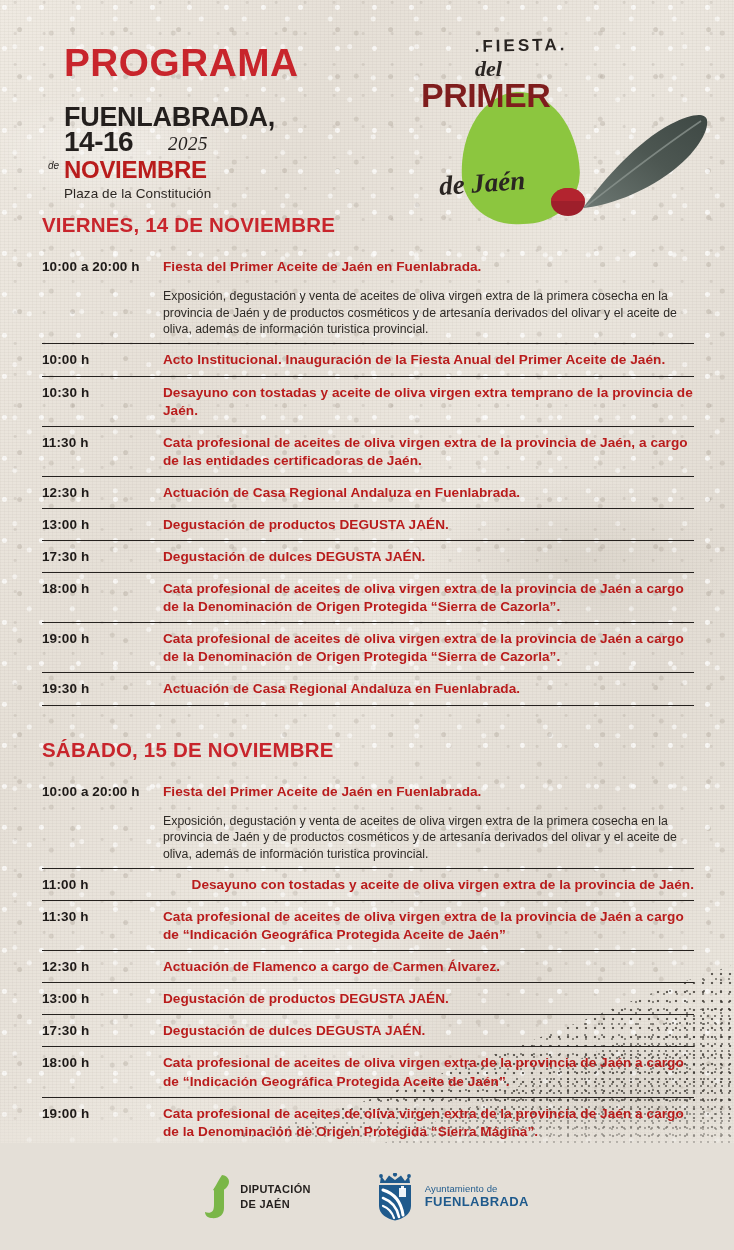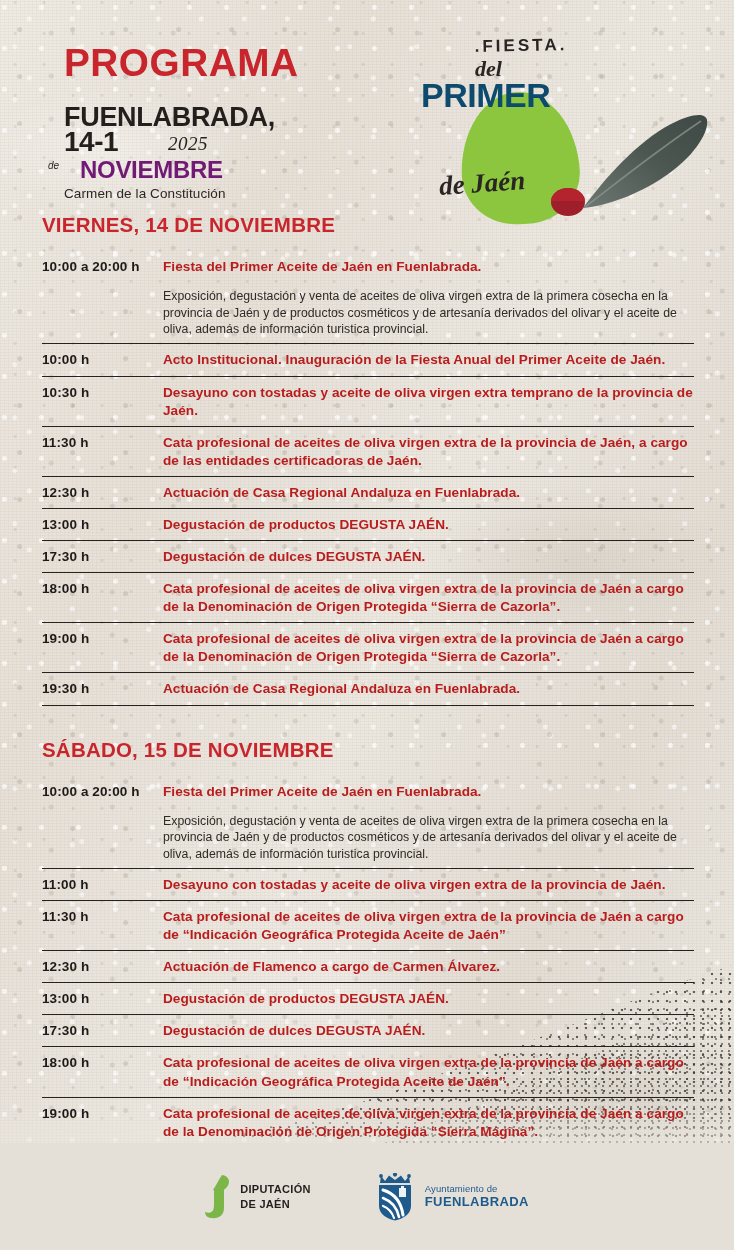--- a/index.html
+++ b/index.html
@@ -114,21 +114,21 @@
     text-align:center;
   }
   .de-small {
     position:absolute; left:48px; top:160px;
     font-family:Liberation Sans, sans-serif;
     font-style:italic; font-size:10px; color:#231f1d;
   }
   .month {
     position:absolute; left:64px; top:158px;
     font-weight:bold; font-size:24px; letter-spacing:-.3px;
-    color:#701a75; line-height:1;margin-left:16px;
+    color:#b91c1c; line-height:1;
   }
   .place {
     position:absolute; left:64px; top:186px;
     font-size:13.5px; color:#2c2723; letter-spacing:.1px;
   }
 
   
   .brand { position:absolute; left:383px; top:28px; width:320px; height:190px; }
   .olive-blob {
     position:absolute; left:78px; top:64px;
@@ -157,21 +157,21 @@
   }
   .del {
     position:absolute; left:92px; top:28px;
     font-family:"Liberation Serif", serif;
     font-style:italic; font-weight:bold; font-size:22px;
     color:#2a2522;
   }
   .primer {
     position:absolute; left:38px; top:50px;
     font-weight:bold; font-size:34px; letter-spacing:-.5px;
-    color:#0c4a6e; line-height:1;
+    color:#7f1d1d; line-height:1;
   }
   .aceite {
     position:absolute; left:6px; top:82px;
     font-weight:bold; font-size:56px; letter-spacing:2px;
     color:#2a2522; line-height:1;
   }
   .dejaen {
     position:absolute; left:56px; top:140px;
     font-family:"Liberation Serif", serif;
     font-style:italic; font-weight:bold; font-size:27px;
@@ -251,25 +251,25 @@
 
   <div class="paper"></div>
   <div class="blotches"></div>
   <div class="grain"></div>
 
   <div class="header">
 
     <div class="programa">PROGRAMA</div>
 
     <div class="city">FUENLABRADA,</div>
-    <div class="dates">14-1</div>
+    <div class="dates">14-16</div>
     <div class="year">2025</div>
     <div class="de-small">de</div>
     <div class="month">NOVIEMBRE</div>
-    <div class="place">Carmen de la Constitución</div>
+    <div class="place">Plaza de la Constitución</div>
 
     <div class="brand">
       <div class="olive-blob"></div>
       <div class="olive-dot"></div>
 
       <svg class="leaf" viewBox="0 0 130 106">
         <defs>
           <linearGradient id="lf" x1="0" y1="1" x2="1" y2="0">
             <stop offset="0%" stop-color="#6d7873"></stop>
             <stop offset="55%" stop-color="#4d5752"></stop>
@@ -363,21 +363,21 @@
         <div class="row first">
           <div class="time">10:00 a 20:00 h</div>
           <div class="desc">
             <div class="title" style="white-space: pre-line;">Fiesta del  Primer Aceite de Jaén en Fuenlabrada.</div>
             <div class="note">Exposición, degustación y venta de aceites de oliva virgen extra de la primera cosecha en la provincia de Jaén y de productos cosméticos y de artesanía derivados del olivar y el aceite de oliva, además de información turistica provincial.</div>
           </div>
         </div>
         <div class="row">
           <div class="time">11:00 h</div>
           <div class="desc">
-            <div class="title" style="white-space: pre-line;">Desayuno con tostadas y aceite de oliva virgen extra de la provincia de Jaén.</div>
+            <div class="title" style="white-space: pre-line; text-align: right;">Desayuno con tostadas y aceite de oliva virgen extra de la provincia de Jaén.</div>
           </div>
         </div>
         <div class="row">
           <div class="time">11:30 h</div>
           <div class="desc">
             <div class="title" style="white-space: pre-line;">Cata profesional de aceites de oliva virgen extra de la provincia de Jaén a cargo de “Indicación Geográfica Protegida Aceite de Jaén”</div>
           </div>
         </div>
         <div class="row">
           <div class="time">12:30 h</div>

